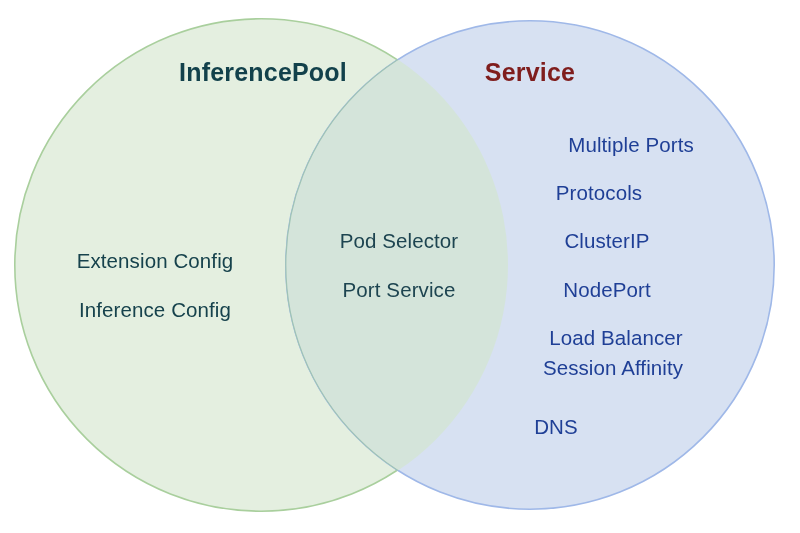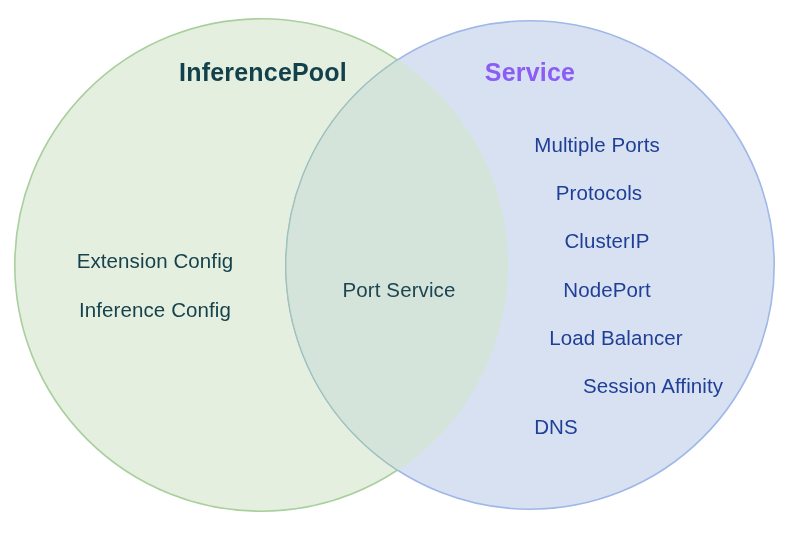--- a/index.html
+++ b/index.html
@@ -40,21 +40,21 @@
     transform: translate(-50%, -50%);
     white-space: nowrap;
     pointer-events: auto;
   }
   .title {
     font-size: 25px;
     font-weight: bold;
     letter-spacing: 0.2px;
   }
   .title-left  { color: #12414b; }
-  .title-right { color: #8b5cf6; }
+  .title-right { color: #7f1d1d; }
   .item {
     font-size: 20.5px;
     font-weight: normal;
     letter-spacing: 0.1px;
   }
   .item-left   { color: #16424c; margin-top: 20px; }
   .item-center { color: #1d4450; }
   .item-right  { color: #1f3f96; }
 </style>
 </head>
@@ -81,31 +81,32 @@
   <div class="label-layer">
 
     <div class="lbl title title-left" style="left:263px; top:72px;">InferencePool</div>
 
     <div class="lbl title title-right" style="left:530px; top:72px;">Service</div>
 
     <div class="lbl item item-left" style="left:155px; top:241px;">Extension Config</div>
 
     <div class="lbl item item-left" style="left:155px; top:290px;">Inference Config</div>
 
+    <div class="lbl item item-center" style="left:399px; top:241px;">Pod Selector</div>
 
     <div class="lbl item item-center" style="left:399px; top:290px;">Port Service</div>
 
-    <div class="lbl item item-right" style="left:597px; top:145px;">Multiple Ports</div>
+    <div class="lbl item item-right" style="left:631px; top:145px;">Multiple Ports</div>
 
     <div class="lbl item item-right" style="left:599px; top:193px;">Protocols</div>
 
     <div class="lbl item item-right" style="left:607px; top:241px;text-align:right;">ClusterIP</div>
 
     <div class="lbl item item-right" style="left:616px; top:338px;">Load Balancer</div>
 
     <div class="lbl item item-right" style="left:607px; top:290px;">NodePort</div>
 
-    <div class="lbl item item-right" style="left:613px; top:386px;margin-left:40px;">Session Affinity</div>
+    <div class="lbl item item-right" style="left:613px; top:368px;">Session Affinity</div>
 
     <div class="lbl item item-right" style="left:556px; top:427px;">DNS</div>
 
   </div>
 </div>
 
 </body></html>

